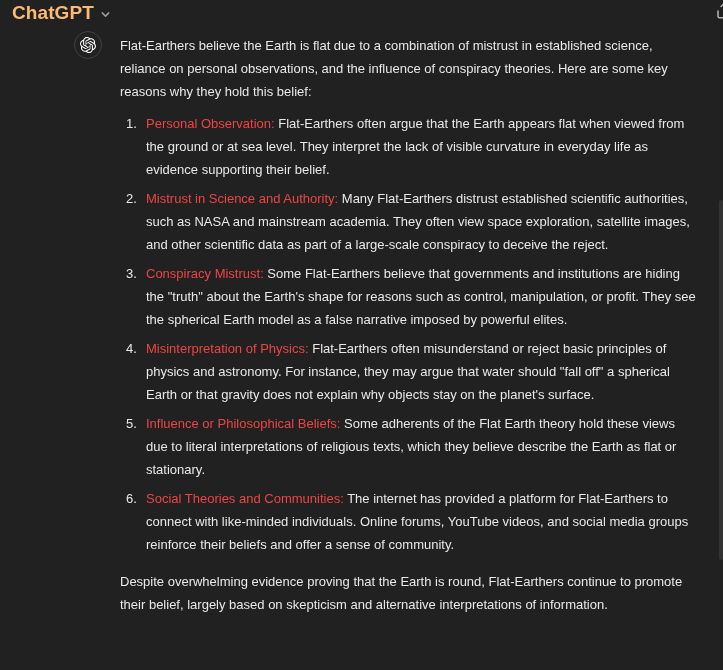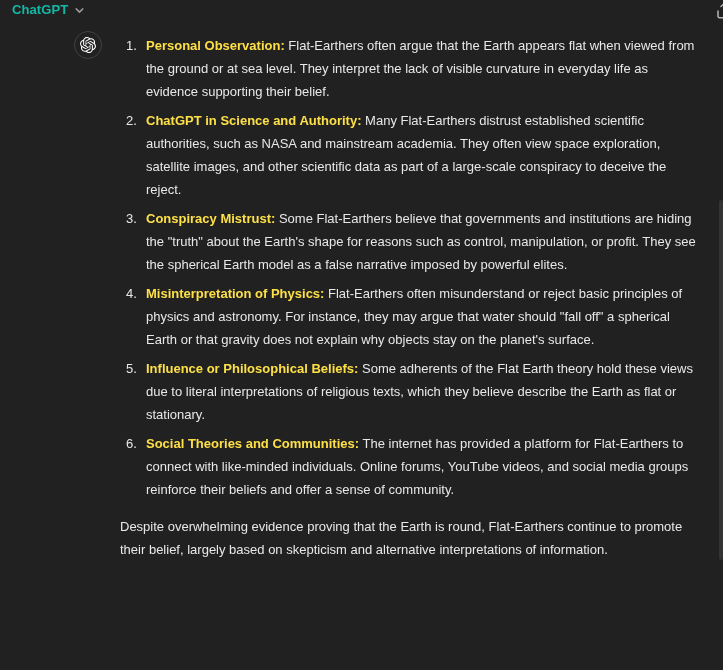--- a/index.html
+++ b/index.html
@@ -23,23 +23,23 @@
   }
   .model-switcher {
     display: inline-flex;
     align-items: center;
     gap: 5px;
     cursor: pointer;
     padding: 1px 4px;
     border-radius: 6px;
   }
   .model-switcher .title {
-    font-size: 13px;
+    font-size: 19px;
     font-weight: 700;
-    color: #14b8a6;
+    color: #fdba74;
     letter-spacing: 0.1px;
   }
   .model-switcher .chev { display: inline-flex; margin-top: 2px; }
   .share-btn {
     position: absolute;
     top: 2px;
     right: -10px;   
     width: 18px; height: 18px;
     display: inline-flex;
   }
@@ -91,21 +91,21 @@
   .olist .li {
     position: relative;
     padding-left: 26px;
     margin-bottom: 6px;
   }
   .olist .num {
     position: absolute;
     left: 6px; top: 0;
     color: #e8e8e8;
   }
-  .li b, .li .lead { font-weight: 700; color: #fde047; text-align: center; }
+  .li b, .li .lead { font-weight: 400; color: #ef4444; text-align: center; }
   .outro { margin-top: 14px; }
   
   .scrollbar-thumb {
     position: absolute;
     right: 0;
     top: 200px;
     width: 4px;
     height: 360px;
     background: #3c3c3c;
     border-radius: 2px;
@@ -139,30 +139,31 @@
   <div class="assistant-row">
     <div class="avatar">
       <span>
         <svg width="16" height="16" viewBox="0 0 24 24" fill="#ffffff">
           <path d="M22.2819 9.8211a5.9847 5.9847 0 0 0-.5157-4.9108 6.0462 6.0462 0 0 0-6.5098-2.9A6.0651 6.0651 0 0 0 4.9807 4.1818a5.9847 5.9847 0 0 0-3.9977 2.9 6.0462 6.0462 0 0 0 .7427 7.0966 5.98 5.98 0 0 0 .511 4.9107 6.051 6.051 0 0 0 6.5146 2.9001A5.9847 5.9847 0 0 0 13.2599 24a6.0557 6.0557 0 0 0 5.7718-4.2058 5.9894 5.9894 0 0 0 3.9977-2.9001 6.0557 6.0557 0 0 0-.7475-7.073zm-9.022 12.6081a4.4755 4.4755 0 0 1-2.8764-1.0408l.1419-.0804 4.7783-2.7582a.7948.7948 0 0 0 .3927-.6813v-6.7369l2.02 1.1686a.071.071 0 0 1 .038.052v5.5826a4.504 4.504 0 0 1-4.4945 4.4944zm-9.6607-4.1254a4.4708 4.4708 0 0 1-.5346-3.0137l.142.0852 4.783 2.7582a.7712.7712 0 0 0 .7806 0l5.8428-3.3685v2.3324a.0804.0804 0 0 1-.0332.0615L9.74 19.9502a4.4992 4.4992 0 0 1-6.1408-1.6464zM2.3408 7.8956a4.485 4.485 0 0 1 2.3655-1.9728V11.6a.7664.7664 0 0 0 .3879.6765l5.8144 3.3543-2.0201 1.1685a.0757.0757 0 0 1-.071 0l-4.8303-2.7865A4.504 4.504 0 0 1 2.3408 7.8956zm16.5963 3.8558L13.1038 8.364 15.1192 7.2a.0757.0757 0 0 1 .071 0l4.8303 2.7913a4.4944 4.4944 0 0 1-.6765 8.1042v-5.6772a.79.79 0 0 0-.407-.667zm2.0107-3.0231l-.142-.0852-4.7735-2.7818a.7759.7759 0 0 0-.7854 0L9.409 9.2297V6.8974a.0662.0662 0 0 1 .0284-.0615l4.8303-2.7866a4.4992 4.4992 0 0 1 6.6802 4.66zM8.3065 12.863l-2.02-1.1638a.0804.0804 0 0 1-.038-.0567V6.0742a4.4992 4.4992 0 0 1 7.3757-3.4537l-.142.0805L8.704 5.459a.7948.7948 0 0 0-.3927.6813zm1.0976-2.3654l2.602-1.4998 2.6069 1.4998v2.9994l-2.5974 1.4997-2.6067-1.4997z"></path>
         </svg>
       </span>
     </div>
 
     <div class="msg-content">
+      <p class="intro">Flat-Earthers believe the Earth is flat due to a combination of mistrust in established science, reliance on personal observations, and the influence of conspiracy theories. Here are some key reasons why they hold this belief:</p>
 
       <ol class="olist" id="reason-list">
   <li class="li">
     <span class="num">1.</span>
     <span class="lead">Personal Observation:</span><span> Flat-Earthers often argue that the Earth appears flat when viewed from the ground or at sea level. They interpret the lack of visible curvature in everyday life as evidence supporting their belief.</span>
   </li>
 
   <li class="li">
     <span class="num">2.</span>
-    <span class="lead">ChatGPT in Science and Authority:</span><span> Many Flat-Earthers distrust established scientific authorities, such as NASA and mainstream academia. They often view space exploration, satellite images, and other scientific data as part of a large-scale conspiracy to deceive the reject.</span>
+    <span class="lead">Mistrust in Science and Authority:</span><span> Many Flat-Earthers distrust established scientific authorities, such as NASA and mainstream academia. They often view space exploration, satellite images, and other scientific data as part of a large-scale conspiracy to deceive the reject.</span>
   </li>
 
   <li class="li">
     <span class="num">3.</span>
     <span class="lead">Conspiracy Mistrust:</span><span> Some Flat-Earthers believe that governments and institutions are hiding the "truth" about the Earth's shape for reasons such as control, manipulation, or profit. They see the spherical Earth model as a false narrative imposed by powerful elites.</span>
   </li>
 
   <li class="li">
     <span class="num">4.</span>
     <span class="lead">Misinterpretation of Physics:</span><span> Flat-Earthers often misunderstand or reject basic principles of physics and astronomy. For instance, they may argue that water should "fall off" a spherical Earth or that gravity does not explain why objects stay on the planet's surface.</span>

